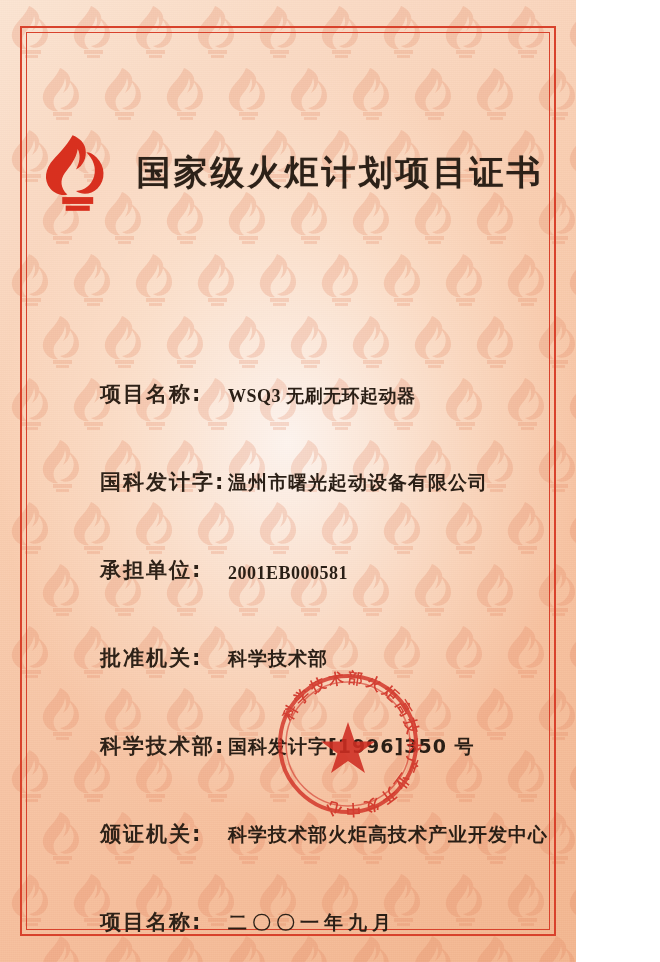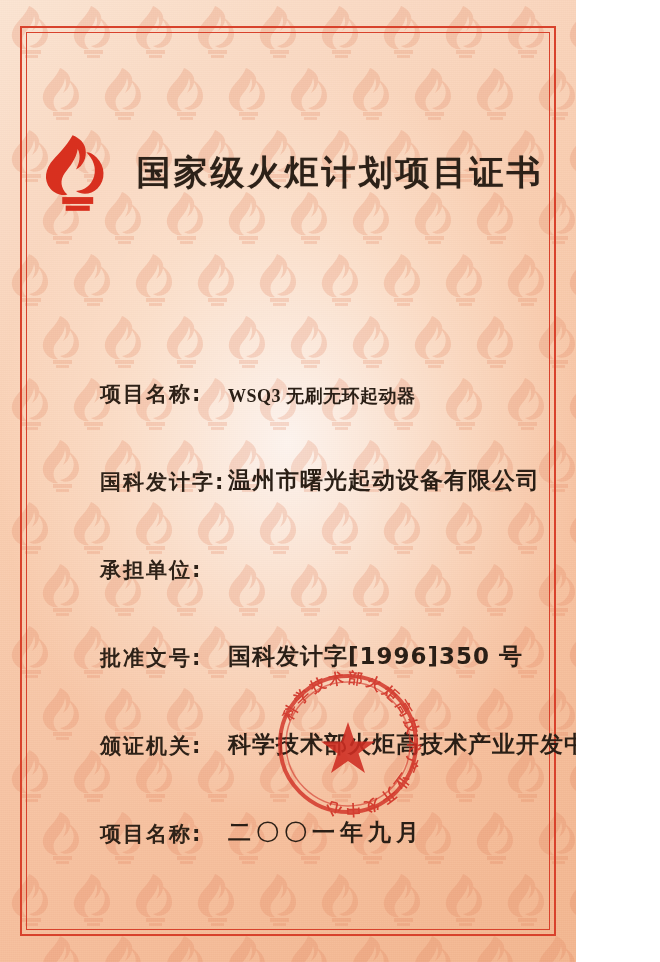--- a/index.html
+++ b/index.html
@@ -108,21 +108,21 @@
   }
   .field-label {
     flex: 0 0 128px;
     font-size: 21px;
     font-weight: bold;
     color: #2e2218;
     letter-spacing: 2px;
     white-space: nowrap;
   }
   .field-value {
-    font-size: 23px;
+    font-size: 19px;
     color: #2a1f16;
     font-weight: bold;
     letter-spacing: 1px;
     white-space: nowrap;
   }
   .field-value.mono {
     font-family: Liberation Serif, serif;
     font-size: 18px;
     letter-spacing: 0.5px;
   }
@@ -1964,23 +1964,28 @@
     <div class="field-row">
       <div class="field-label">项目名称:</div>
       <div class="field-value mono">WSQ3 无刷无环起动器</div>
     </div>
     <div class="field-row">
       <div class="field-label">国科发计字:</div>
       <div class="field-value">温州市曙光起动设备有限公司</div>
     </div>
     <div class="field-row">
       <div class="field-label">承担单位:</div>
+      <div class="field-value mono">2001EB000581</div>
     </div>
     <div class="field-row">
-      <div class="field-label">批准文号:</div>
+      <div class="field-label">批准机关:</div>
+      <div class="field-value">科学技术部</div>
+    </div>
+    <div class="field-row">
+      <div class="field-label">科学技术部:</div>
       <div class="field-value">国科发计字[1996]350 号</div>
     </div>
     <div class="field-row">
       <div class="field-label">颁证机关:</div>
       <div class="field-value">科学技术部火炬高技术产业开发中心</div>
     </div>
     <div class="field-row">
       <div class="field-label">项目名称:</div>
       <div class="field-value wide">二〇〇一年九月</div>
     </div>

